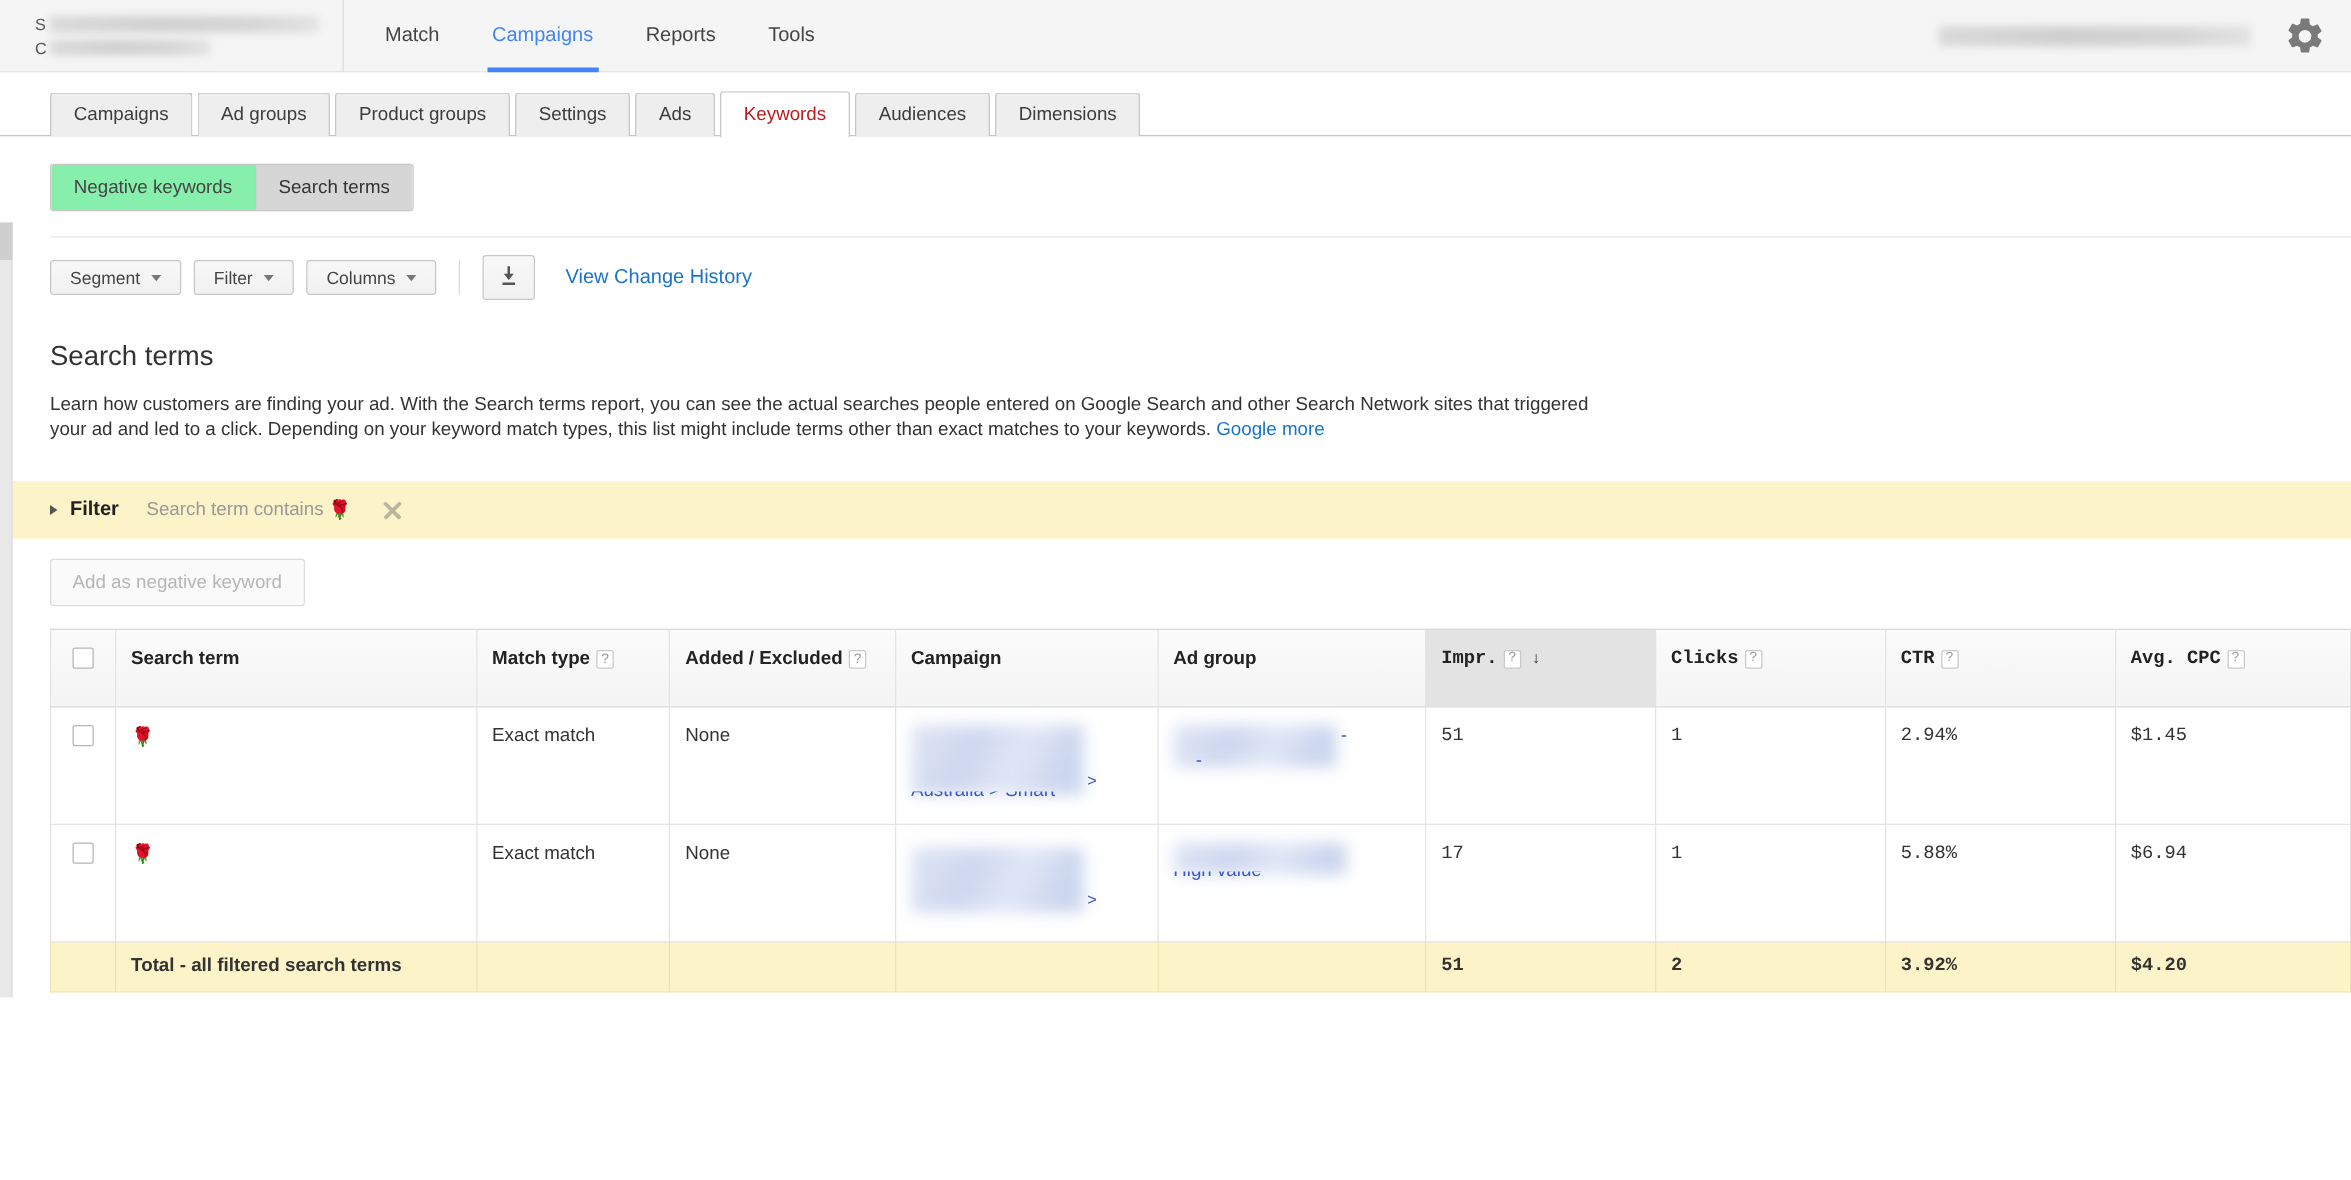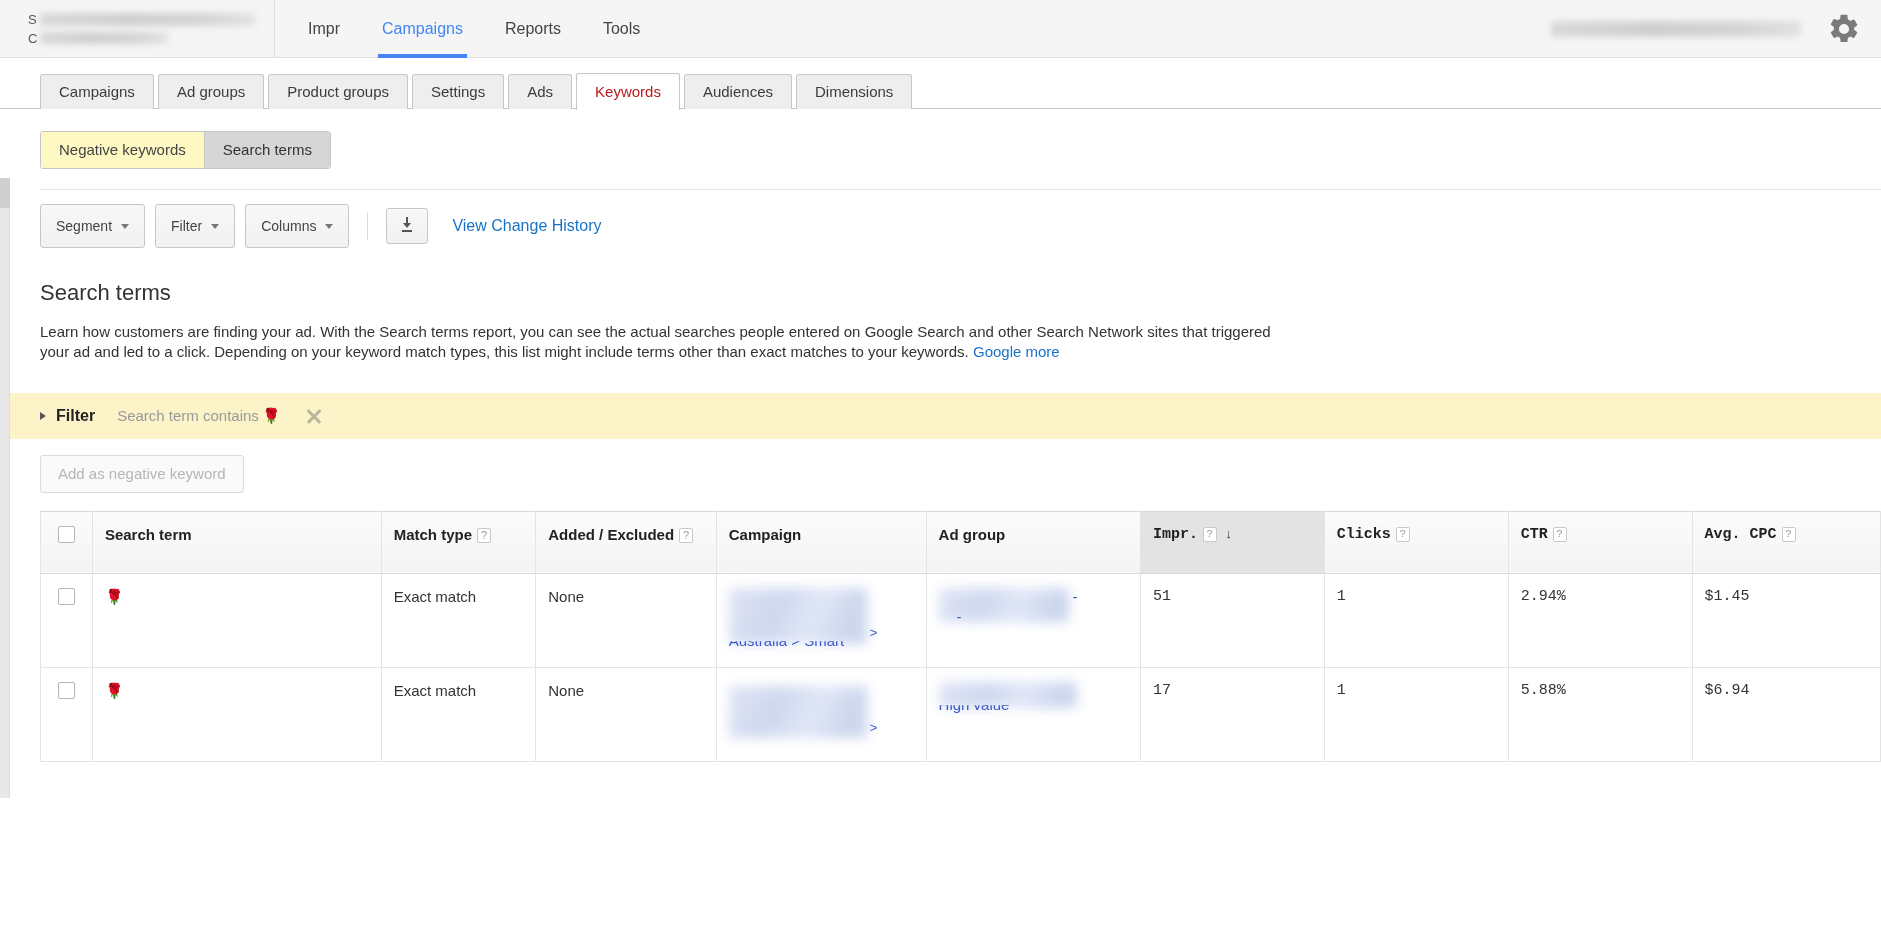--- a/index.html
+++ b/index.html
@@ -110,21 +110,21 @@
   }
 
   
   .subtab-wrap { padding:22px 0 0 40px; }
   .subtabs { display:inline-flex; border:1px solid #c6c6c6; border-radius:3px; overflow:hidden; }
   .subtab {
     font-size:15px;
     padding:0 18px;
     height:36px;
     line-height:36px;
-    background:#fef9c3;
+    background:#86efac;
     color:#444;
     cursor:pointer;
     white-space:nowrap;
   }
   .subtab + .subtab { border-left:1px solid #c6c6c6; }
   .subtab.selected { background:#d6d6d6; color:#333; }
 
   .hr { height:1px; background:#e6e6e6; margin:20px 0 0 40px; }
 
   
@@ -132,21 +132,21 @@
     display:flex; align-items:center;
     padding:14px 0 0 40px;
     gap:10px;
   }
   .btn {
     background:linear-gradient(#f8f8f8,#f1f1f1);
     border:1px solid #c6c6c6;
     border-radius:3px;
     font-size:14px;
     color:#444;
-    height:44px;
+    height:28px;
     padding:0 15px;
     display:inline-flex;
     align-items:center;
     gap:9px;
     cursor:pointer;
     white-space:nowrap;
   }
   .caret {
     width:0;height:0;
     border-left:4.5px solid transparent;
@@ -338,21 +338,21 @@
       <span class="acct-prefix">S</span>
       <span class="blur-bar acct-b1"></span>
     </div>
     <div class="acct-line">
       <span class="acct-prefix">C</span>
       <span class="blur-bar acct-b2"></span>
     </div>
   </div>
 
   <nav class="topnav">
-    <a>Impr</a>
+    <a>Match</a>
     <a class="active">Campaigns</a>
     <a>Reports</a>
     <a>Tools</a>
   </nav>
 
   <div class="topright">
     <span class="blur-bar tr-blur"></span>
     <span class="gear">
       <svg width="34" height="34" viewBox="0 0 24 24" aria-hidden="true">
         <path fill="#7a7a7a" d="M19.14 12.94a7.07 7.07 0 0 0 .06-.94 7.07 7.07 0 0 0-.06-.94l2.03-1.58a.49.49 0 0 0 .12-.61l-1.92-3.32a.49.49 0 0 0-.59-.22l-2.39.96a7.3 7.3 0 0 0-1.62-.94l-.36-2.54A.48.48 0 0 0 13.93 2h-3.86a.48.48 0 0 0-.48.41l-.36 2.54c-.59.24-1.13.56-1.62.94l-2.39-.96a.49.49 0 0 0-.59.22L2.71 8.47a.49.49 0 0 0 .12.61l2.03 1.58c-.04.31-.06.63-.06.94s.02.63.06.94l-2.03 1.58a.49.49 0 0 0-.12.61l1.92 3.32c.12.22.38.3.59.22l2.39-.96c.49.38 1.03.7 1.62.94l.36 2.54c.04.24.24.41.48.41h3.86c.24 0 .44-.17.48-.41l.36-2.54c.59-.24 1.13-.56 1.62-.94l2.39.96c.22.08.47 0 .59-.22l1.92-3.32a.49.49 0 0 0-.12-.61l-2.03-1.58zM12 15.6A3.6 3.6 0 1 1 15.6 12 3.6 3.6 0 0 1 12 15.6z"></path>
@@ -519,17 +519,29 @@
           <span class="blurbox bb-adgroup2"></span>
           <span class="halftext ht-cut" style="left:0; top:14px;">High value</span>
         </div>
       </td>
       <td class="num">17</td>
       <td class="num">1</td>
       <td class="num">5.88%</td>
       <td class="num">$6.94</td>
     </tr>
 
+    <tr class="totals">
+      <td></td>
+      <td>Total - all filtered search terms</td>
+      <td></td>
+      <td></td>
+      <td></td>
+      <td></td>
+      <td class="num">51</td>
+      <td class="num">2</td>
+      <td class="num">3.92%</td>
+      <td class="num">$4.20</td>
+    </tr>
   </tbody>
 </table>
 
 <div class="leftrail"></div>
 <div class="leftrail-top"></div>
 
 </body></html>

